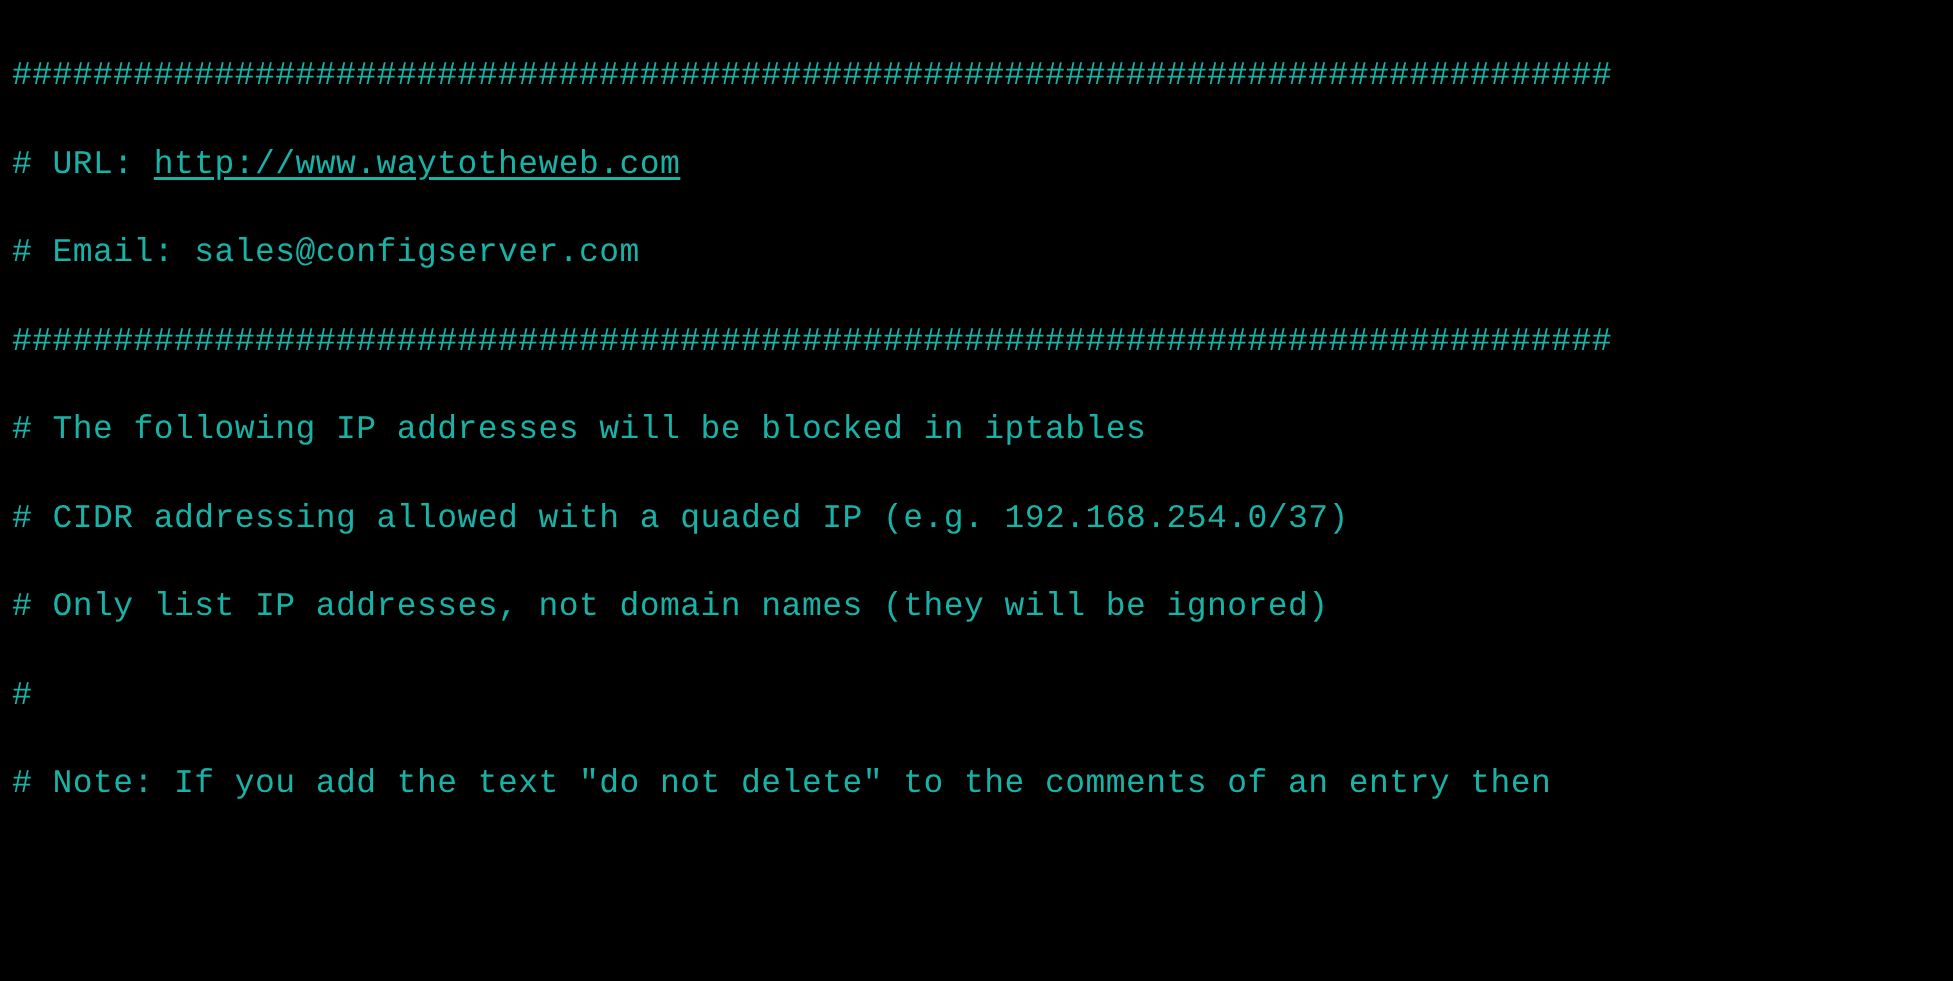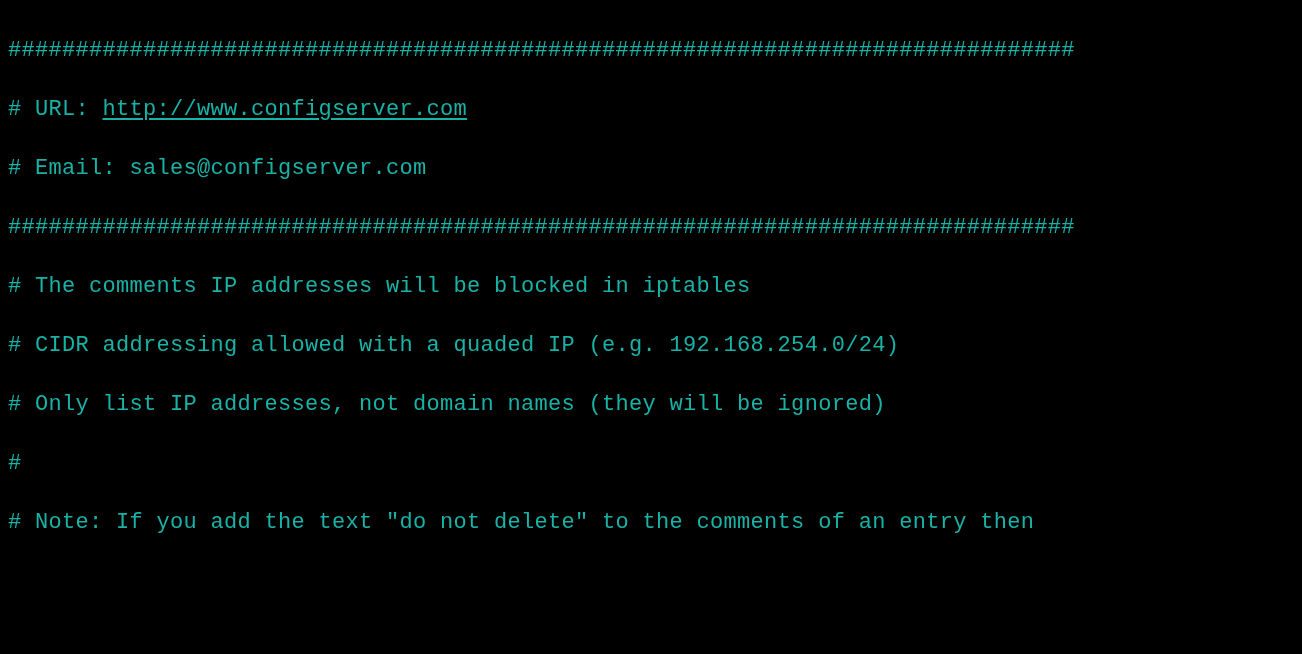--- a/index.html
+++ b/index.html
@@ -23,25 +23,25 @@
   .url {
     text-decoration: underline;
     text-underline-offset: 3px;
   }
 </style>
 </head>
 <body>
 
 <div class="terminal">
 <span class="line">###############################################################################</span>
-<span class="line"><span># URL: </span><span class="url">http://www.configserver.com</span></span>
+<span class="line"><span># URL: </span><span class="url">http://www.waytotheweb.com</span></span>
 <span class="line"># Email: sales@configserver.com</span>
 <span class="line">###############################################################################</span>
-<span class="line"># The comments IP addresses will be blocked in iptables</span>
-<span class="line"># CIDR addressing allowed with a quaded IP (e.g. 192.168.254.0/24)</span>
+<span class="line"># The following IP addresses will be blocked in iptables</span>
+<span class="line"># CIDR addressing allowed with a quaded IP (e.g. 192.168.254.0/37)</span>
 <span class="line"># Only list IP addresses, not domain names (they will be ignored)</span>
 <span class="line">#</span>
 <span class="line"># Note: If you add the text "do not delete" to the comments of an entry then</span>
 
 
 
 
 
 
 

